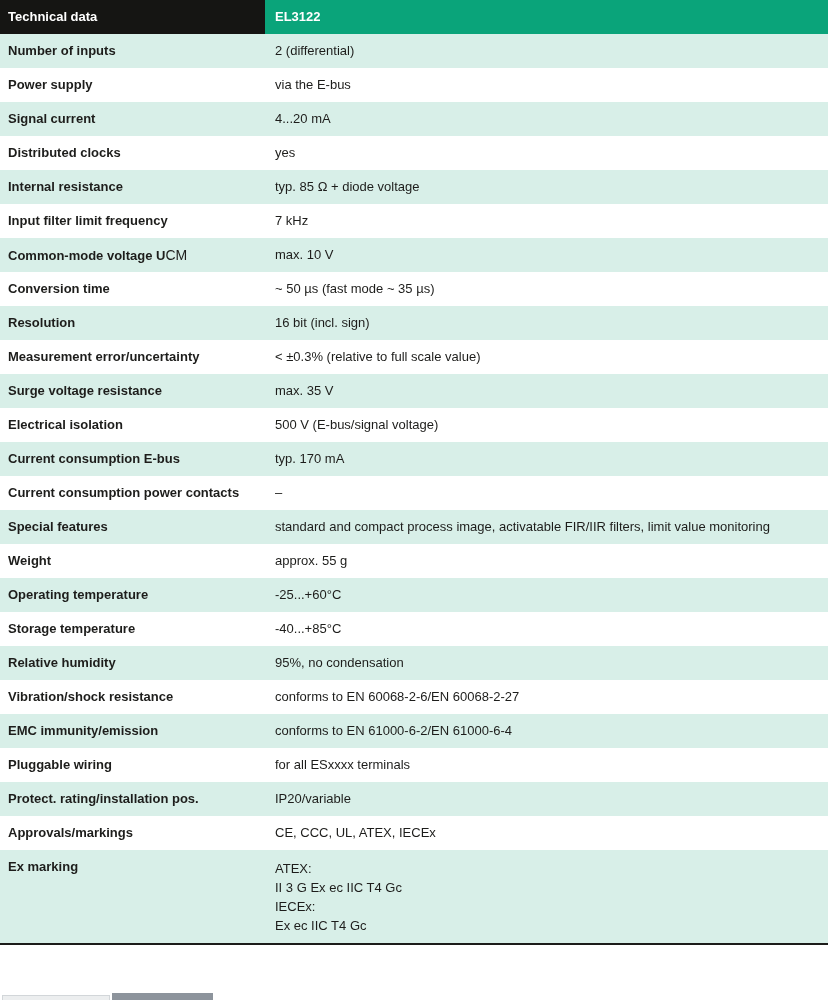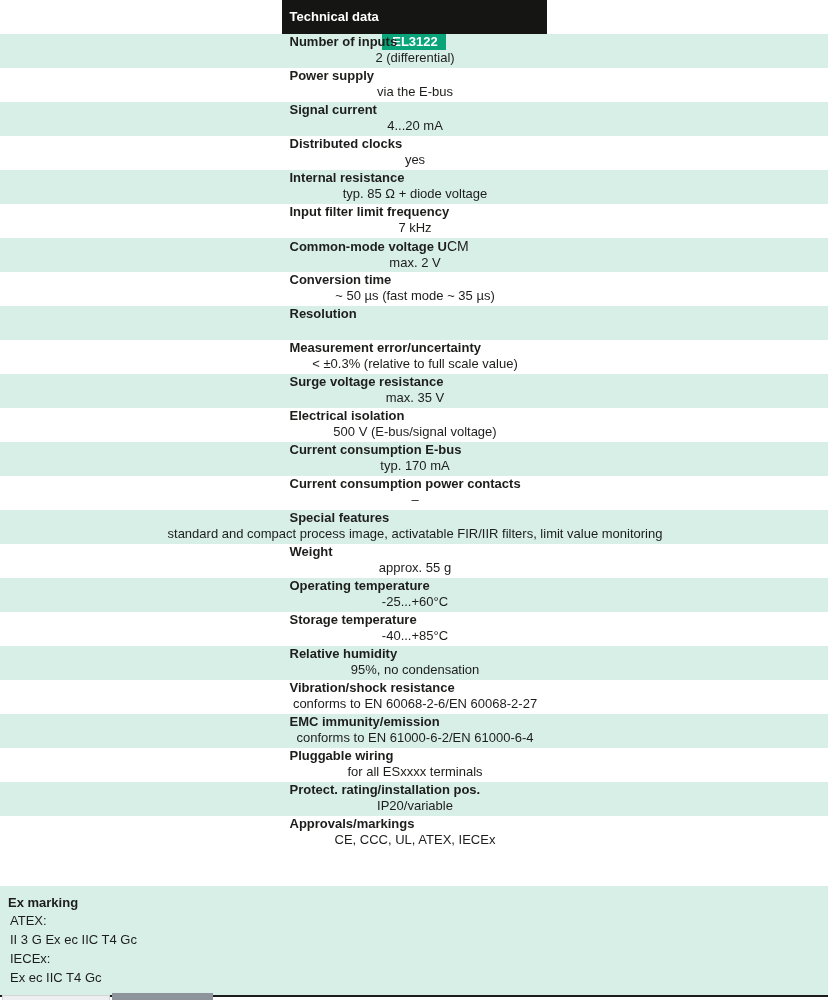--- a/index.html
+++ b/index.html
@@ -15,21 +15,20 @@
   .table {
     width: 828px;
   }
   .row {
     display: flex;
     height: 34px;
     box-sizing: border-box;
     align-items: center;
     font-size: 13px;
     line-height: 1.2;
-    flex-direction: column;
   }
   .cell { box-sizing: border-box; }
   .cell.label {
     width: 265px;
     flex: none;
     padding-left: 8px;
     padding-right: 6px;
     font-weight: 700;
   }
   .cell.value {
@@ -50,21 +49,20 @@
   .header-row .label { background: #151513; }
   .header-row .value { background: #0aa47a; }
   
   #rows .row:nth-child(odd) { background: #d8efe8; }
   #rows .row:nth-child(even) { background: #ffffff; }
   
   #rows .row.multiline {
     height: auto;
     align-items: flex-start;
     padding: 9px 0 8px 0;
-    margin-top: 36px;
   }
   #rows .row.multiline .vline { line-height: 19px; }
   .label .sub {
     font-size: 14px;
     font-weight: 400;
   }
   .table-bottom-border {
     height: 2px;
     background: #1c1c1a;
     width: 828px;
@@ -118,28 +116,29 @@
       <div class="row">
         <div class="cell label">Internal resistance</div>
         <div class="cell value">typ. 85 Ω + diode voltage</div>
       </div>
       <div class="row">
         <div class="cell label">Input filter limit frequency</div>
         <div class="cell value">7 kHz</div>
       </div>
       <div class="row">
         <div class="cell label">Common-mode voltage U<span class="sub">CM</span></div>
-        <div class="cell value">max. 2 V</div>
+        <div class="cell value">max. 10 V</div>
       </div>
       <div class="row">
         <div class="cell label">Conversion time</div>
         <div class="cell value">~ 50 µs (fast mode ~ 35 µs)</div>
       </div>
       <div class="row">
         <div class="cell label">Resolution</div>
+        <div class="cell value">16 bit (incl. sign)</div>
       </div>
       <div class="row">
         <div class="cell label">Measurement error/uncertainty</div>
         <div class="cell value">&lt; ±0.3% (relative to full scale value)</div>
       </div>
       <div class="row">
         <div class="cell label">Surge voltage resistance</div>
         <div class="cell value">max. 35 V</div>
       </div>
       <div class="row">

